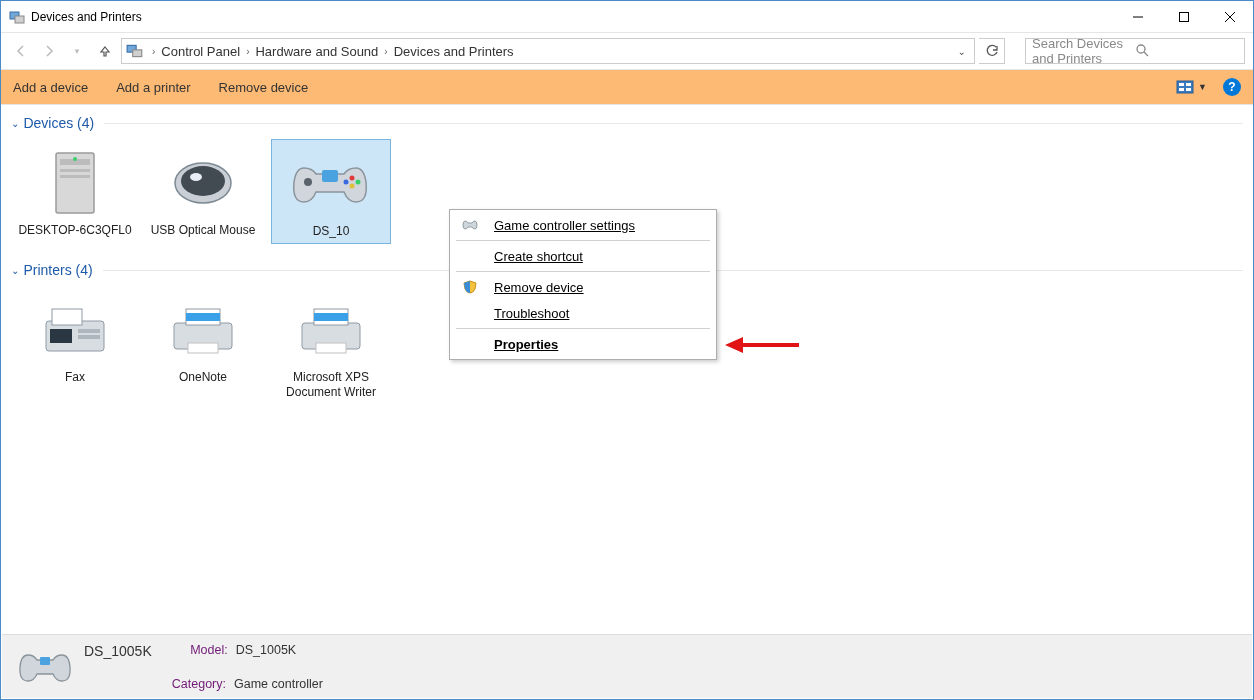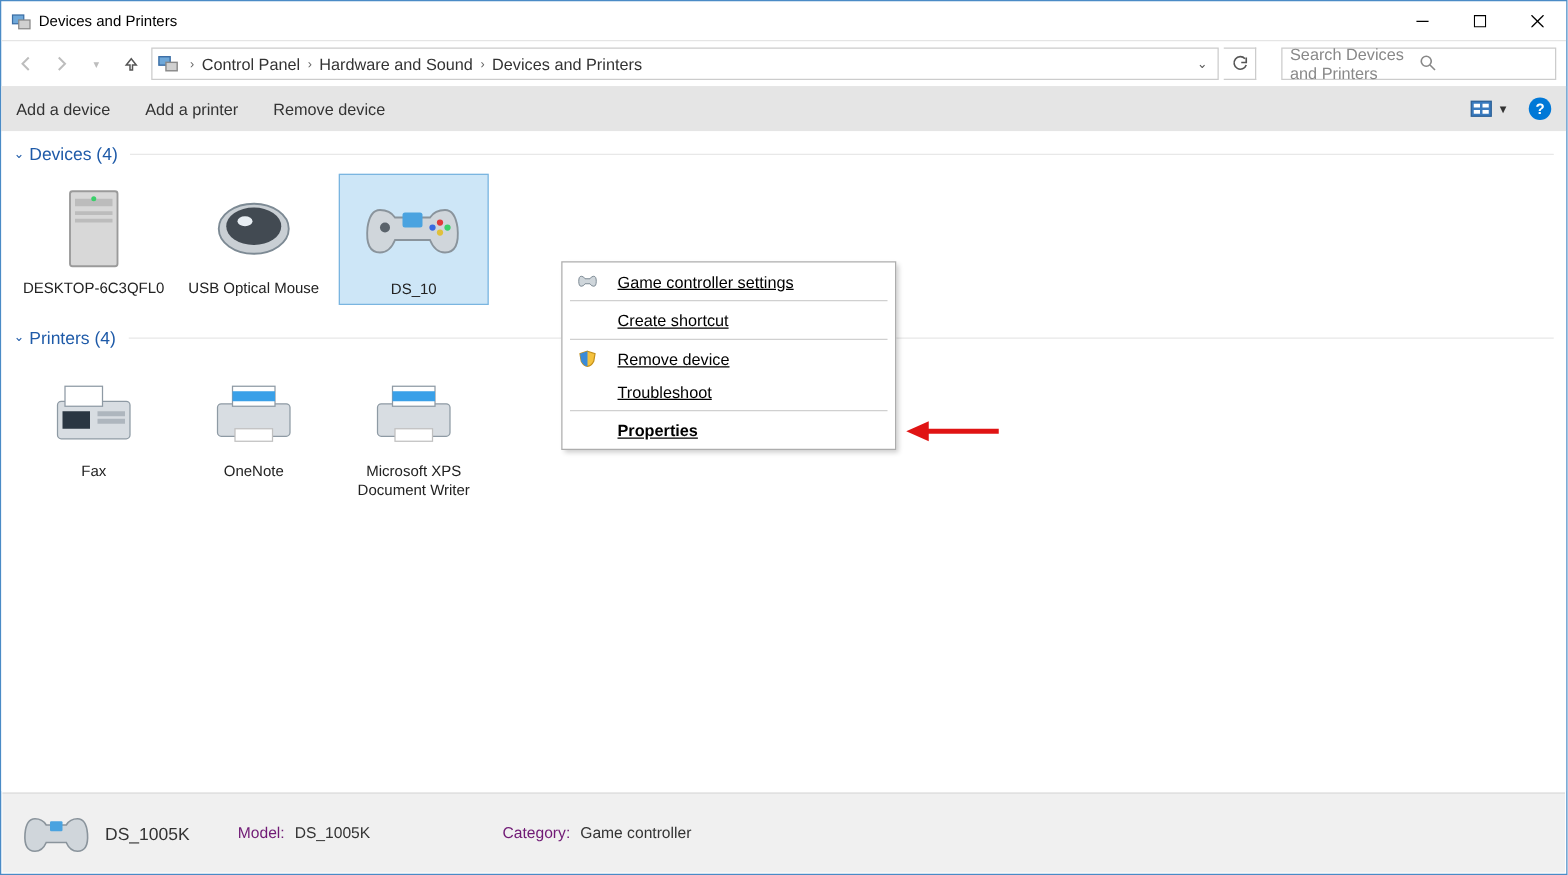--- a/index.html
+++ b/index.html
@@ -18,21 +18,21 @@
 .upbtn { color: #555; }
 .breadcrumbs { flex: 1; height: 26px; border: 1px solid #ccc; display: flex; align-items: center; padding: 0 4px; font-size: 13px; color: #333; overflow: hidden; }
 .bcicon { width: 18px; height: 18px; margin-right: 2px; flex-shrink: 0; }
 .bcsep { color: #666; margin: 0 6px; font-size: 10px; }
 .bclink { white-space: nowrap; }
 .bcref { border:1px solid #ccc; border-left:none; width:26px; height:26px; display:flex; align-items:center; justify-content:center; }
 .searchbox { width: 220px; height: 26px; border: 1px solid #ccc; display: flex; align-items: center; padding: 0 6px; color: #888; font-size: 13px; margin-left: 16px; }
 .searchbox span { flex: 1; }
 
 
-.toolbar { height: 36px; background: #e5e5e5; border-top: 1px solid #e5e5e5; border-bottom: 1px solid #e5e5e5; display: flex; align-items: center; padding: 0 12px; font-size: 13px; color: #333; }
+.toolbar { height: 36px; background: #fdba74; border-top: 1px solid #e5e5e5; border-bottom: 1px solid #e5e5e5; display: flex; align-items: center; padding: 0 12px; font-size: 13px; color: #333; }
 .tbitem { margin-right: 28px; }
 .tbspacer { flex: 1; }
 .viewbtn { display:flex; align-items:center; gap:4px; margin-right: 16px; }
 .helpbtn { width:18px; height:18px; border-radius:50%; background:#0078d7; color:#fff; display:flex; align-items:center; justify-content:center; font-size:12px; font-weight:bold; }
 
 
 .content { position: relative; padding: 6px 10px; height: calc(100% - 32px - 36px - 36px - 66px); overflow: hidden; background:#fff; }
 .grouphdr { display: flex; align-items: center; font-size: 14px; color: #1e5aa8; margin: 4px 0 6px 0; }
 .grouphdr .chev { font-size: 10px; margin-right: 4px; color:#1e5aa8; }
 .grouphdr .gline { flex:1; height:1px; background:#e8e8e8; margin-left:10px; }
@@ -46,21 +46,21 @@
 .ctxmenu { position: absolute; background: #fff; border: 1px solid #adadad; box-shadow: 2px 2px 4px rgba(0,0,0,0.2); font-size: 13px; padding: 2px 0; width: 268px; }
 .ctxitem { height: 26px; display: flex; align-items: center; padding: 0 12px; gap: 16px; text-decoration: underline; }
 .ctxitem.bold { font-weight: 600; }
 .ctxsep { height:1px; background:#d0d0d0; margin: 2px 6px; }
 .ctxitem .cicon { width:16px; height:16px; display:flex; align-items:center; justify-content:center; }
 .ctxitem .noicon { width:16px; }
 
 
 .statusbar { position:absolute; left:1px; right:1px; bottom:1px; height: 64px; background:#f0f0f0; border-top:1px solid #dcdcdc; display:flex; align-items:center; padding: 6px 14px; gap: 16px; font-size:12.5px; color:#333; }
 .statusbar .sicon { width:52px; height:40px; }
-.statusbar .sinfo { display:flex; gap:18px; }
+.statusbar .sinfo { display:flex; flex-direction:column; gap:18px; }
 .statusbar .srow { display:flex; gap:8px; }
 .statusbar .skey { color:#701a75; width:68px; text-align:right; }
 .statusbar .stitle { font-weight:400; font-size:14px; }
 
 
 .redarrow { position:absolute; }
 
 
 .bcright { margin-left:auto; display:flex; align-items:center; gap:6px; color:#555; font-size:10px; padding-right:4px;}
 </style>

